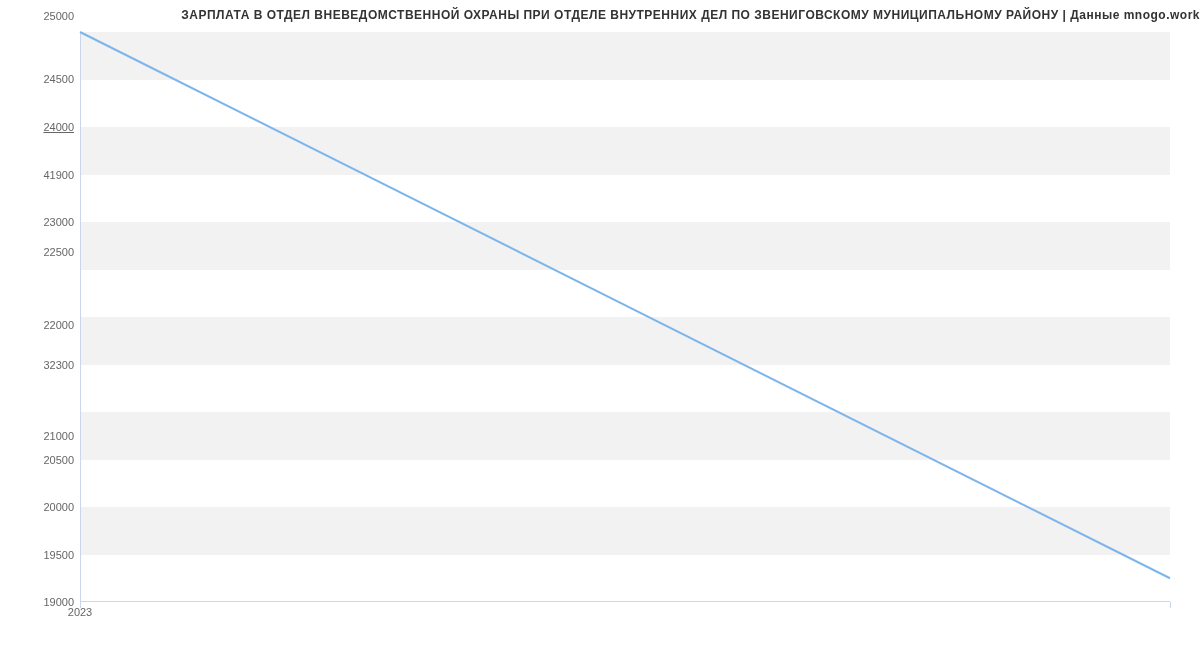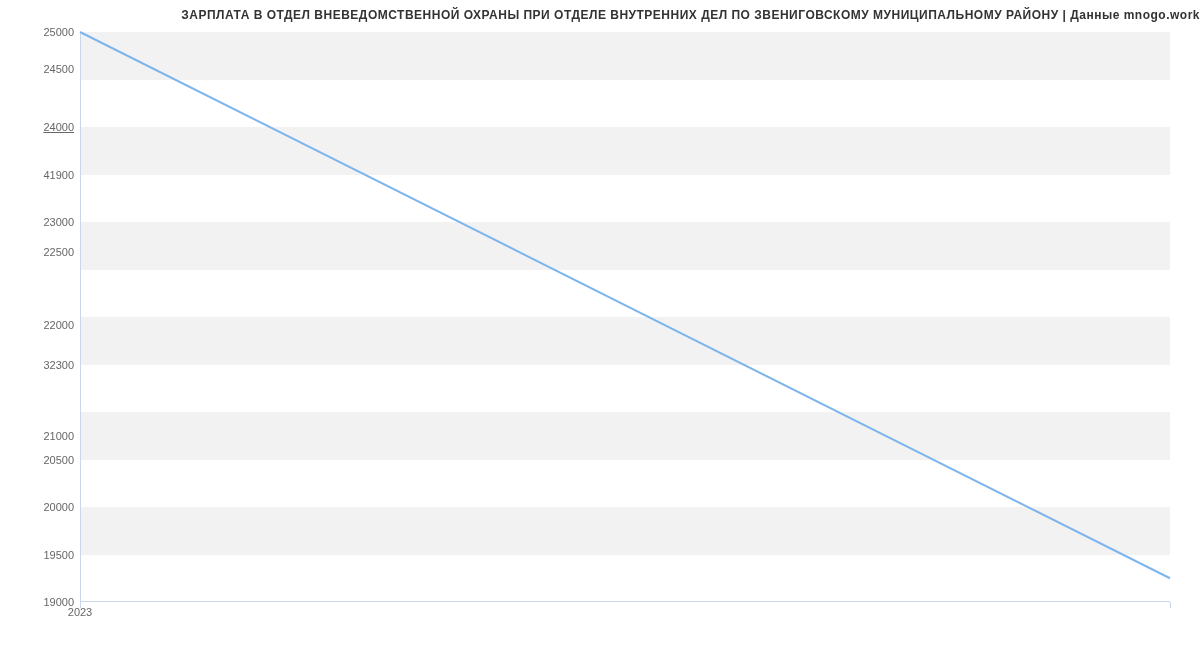--- a/index.html
+++ b/index.html
@@ -117,17 +117,17 @@
     <div class="y-tick-label" style="top: 554.5px;">19500</div>
     <div class="y-tick-label" style="top: 507px;">20000</div>
     <div class="y-tick-label" style="top: 459.5px;">20500</div>
     <div class="y-tick-label" style="top: 436px;">21000</div>
     <div class="y-tick-label" style="top: 364.5px;">32300</div>
     <div class="y-tick-label" style="top: 317px; margin-top: 8px;">22000</div>
     <div class="y-tick-label" style="top: 252px;">22500</div>
     <div class="y-tick-label" style="top: 222px;">23000</div>
     <div class="y-tick-label" style="top: 174.5px;">41900</div>
     <div class="y-tick-label" style="top: 127px; text-decoration: underline;">24000</div>
-    <div class="y-tick-label" style="top: 69px;">24500</div>
-    <div class="y-tick-label" style="top: 32px; text-align: center;">25000</div>
+    <div class="y-tick-label" style="top: 79px;">24500</div>
+    <div class="y-tick-label" style="top: 16px; text-align: center;">25000</div>
     <div class="x-tick-label" style="left: 80px;">2023</div>
     <div class="x-tick-label" style="left: 1212px;">2024</div>
   </div>
 
 </body></html>

